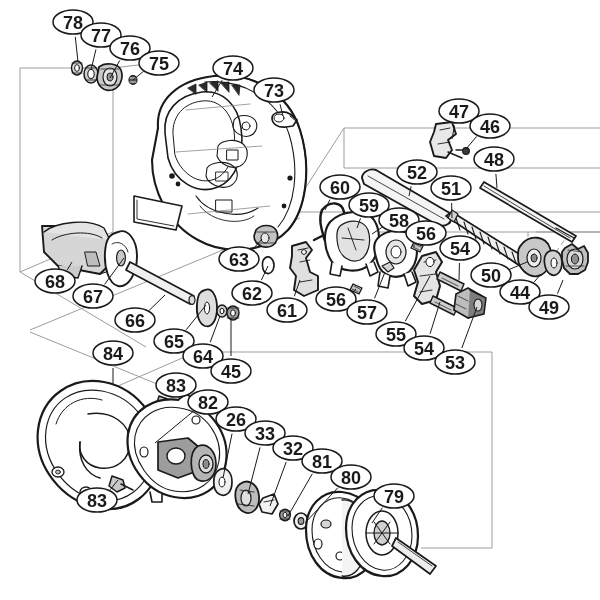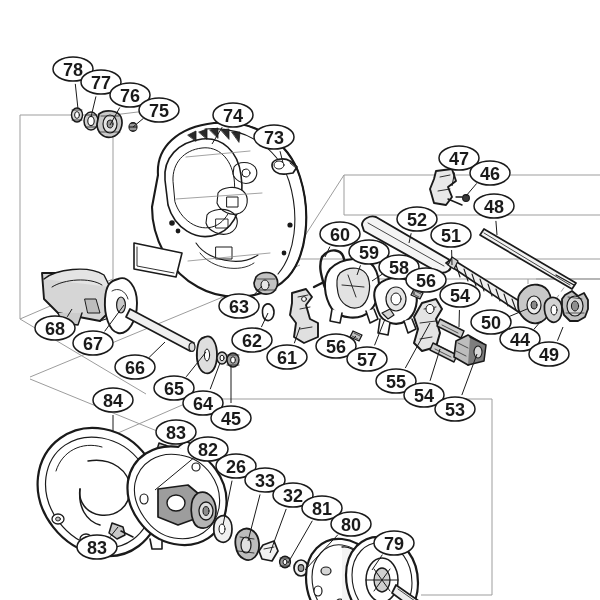--- a/index.html
+++ b/index.html
@@ -1,17 +1,17 @@
 <!DOCTYPE html>
 <html><head>
 <meta charset="utf-8">
 <style>
   html,body{margin:0;padding:0;background:#ffffff;}
   body{width:600px;height:600px;overflow:hidden;font-family:"Liberation Sans",sans-serif;}
-  #stage{position:relative;width:600px;height:532px;background:#ffffff;margin-top:47px;}
+  #stage{position:relative;width:600px;height:532px;background:#ffffff;}
   #art{position:absolute;left:0;top:0;width:600px;height:600px;}
 </style>
 </head>
 <body>
 
 <div id="stage">
   <svg id="art" viewBox="0 0 600 600" xmlns="http://www.w3.org/2000/svg">
     <defs>
       <g id="hatch-def"></g>
     </defs>

